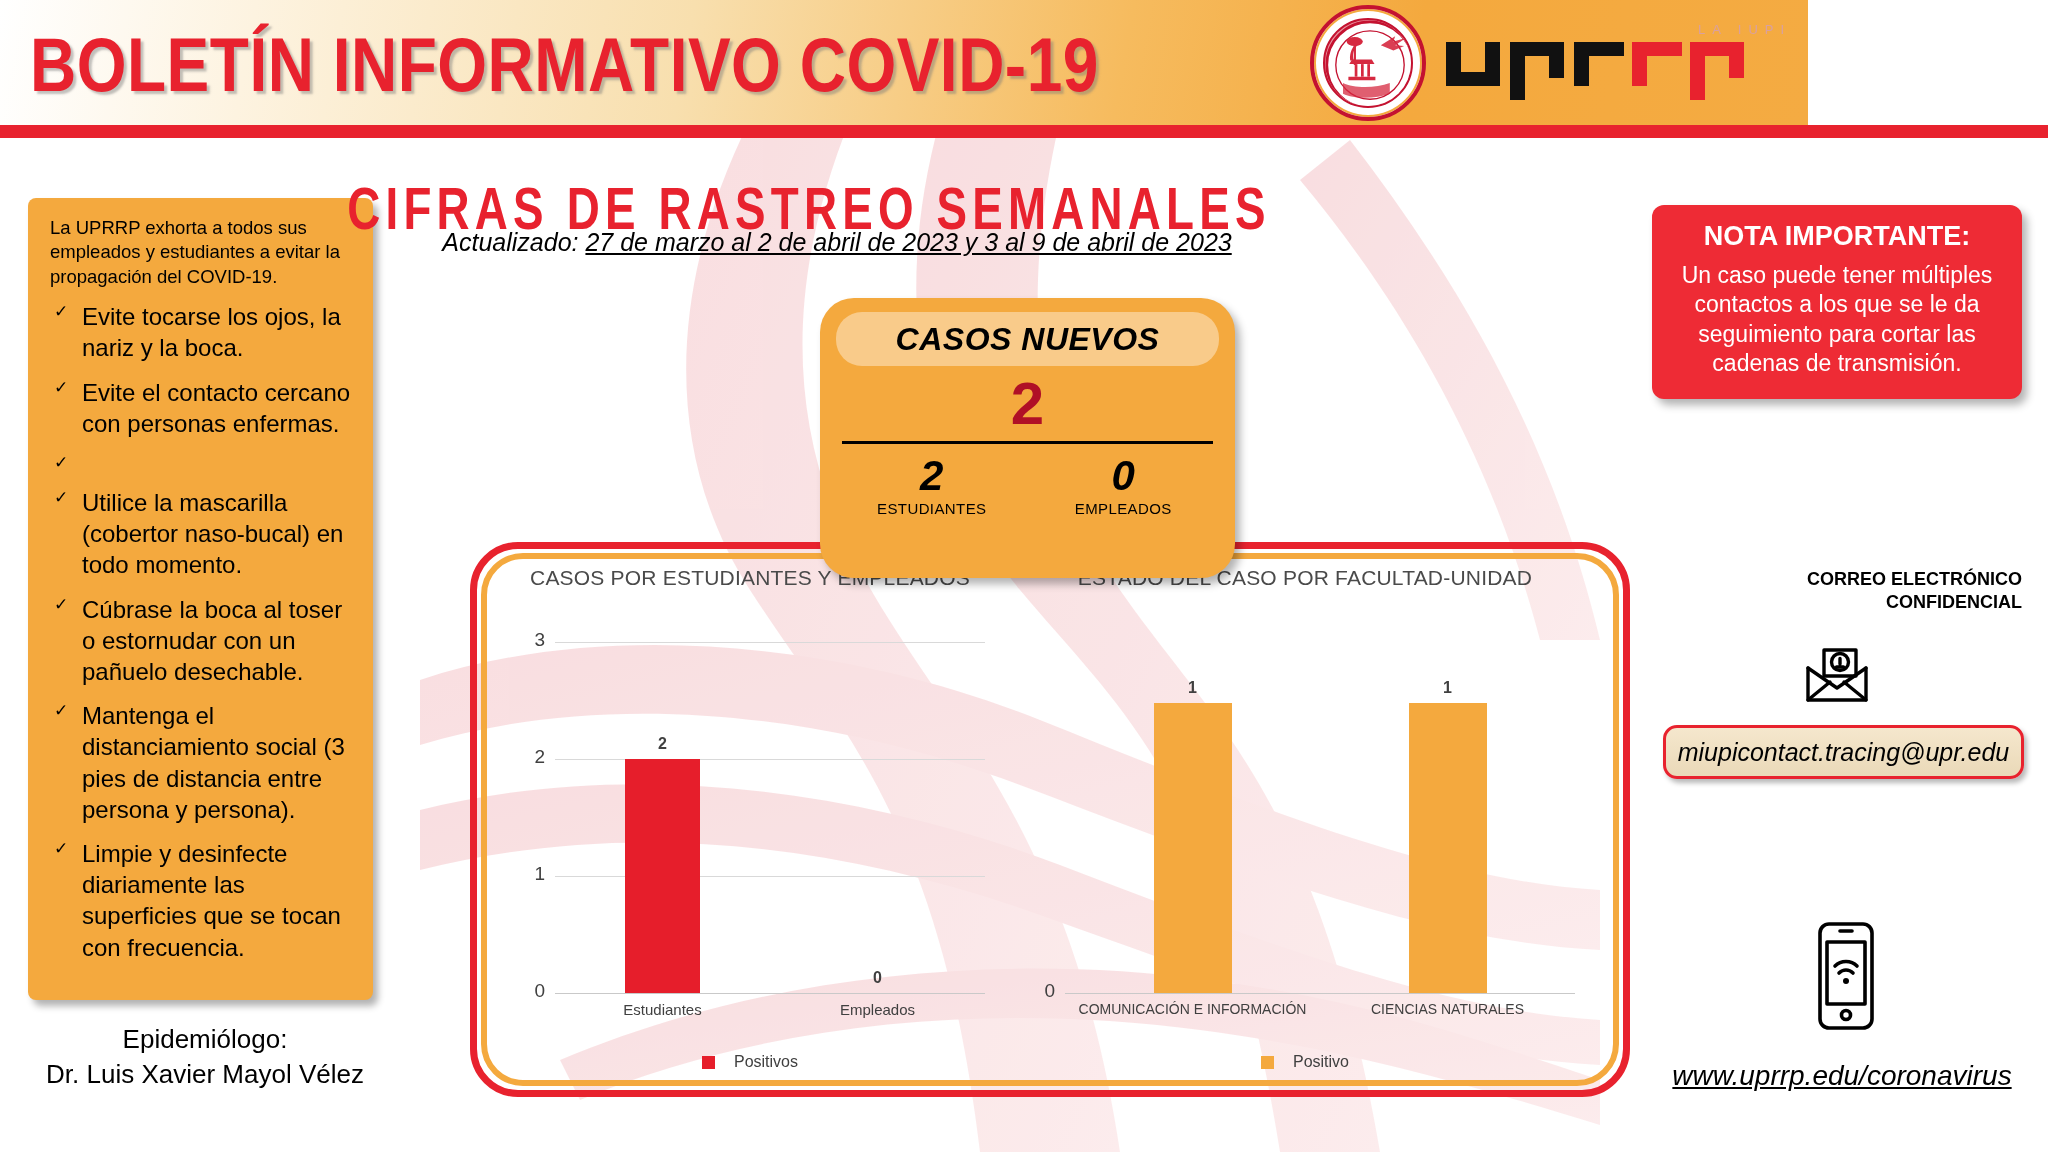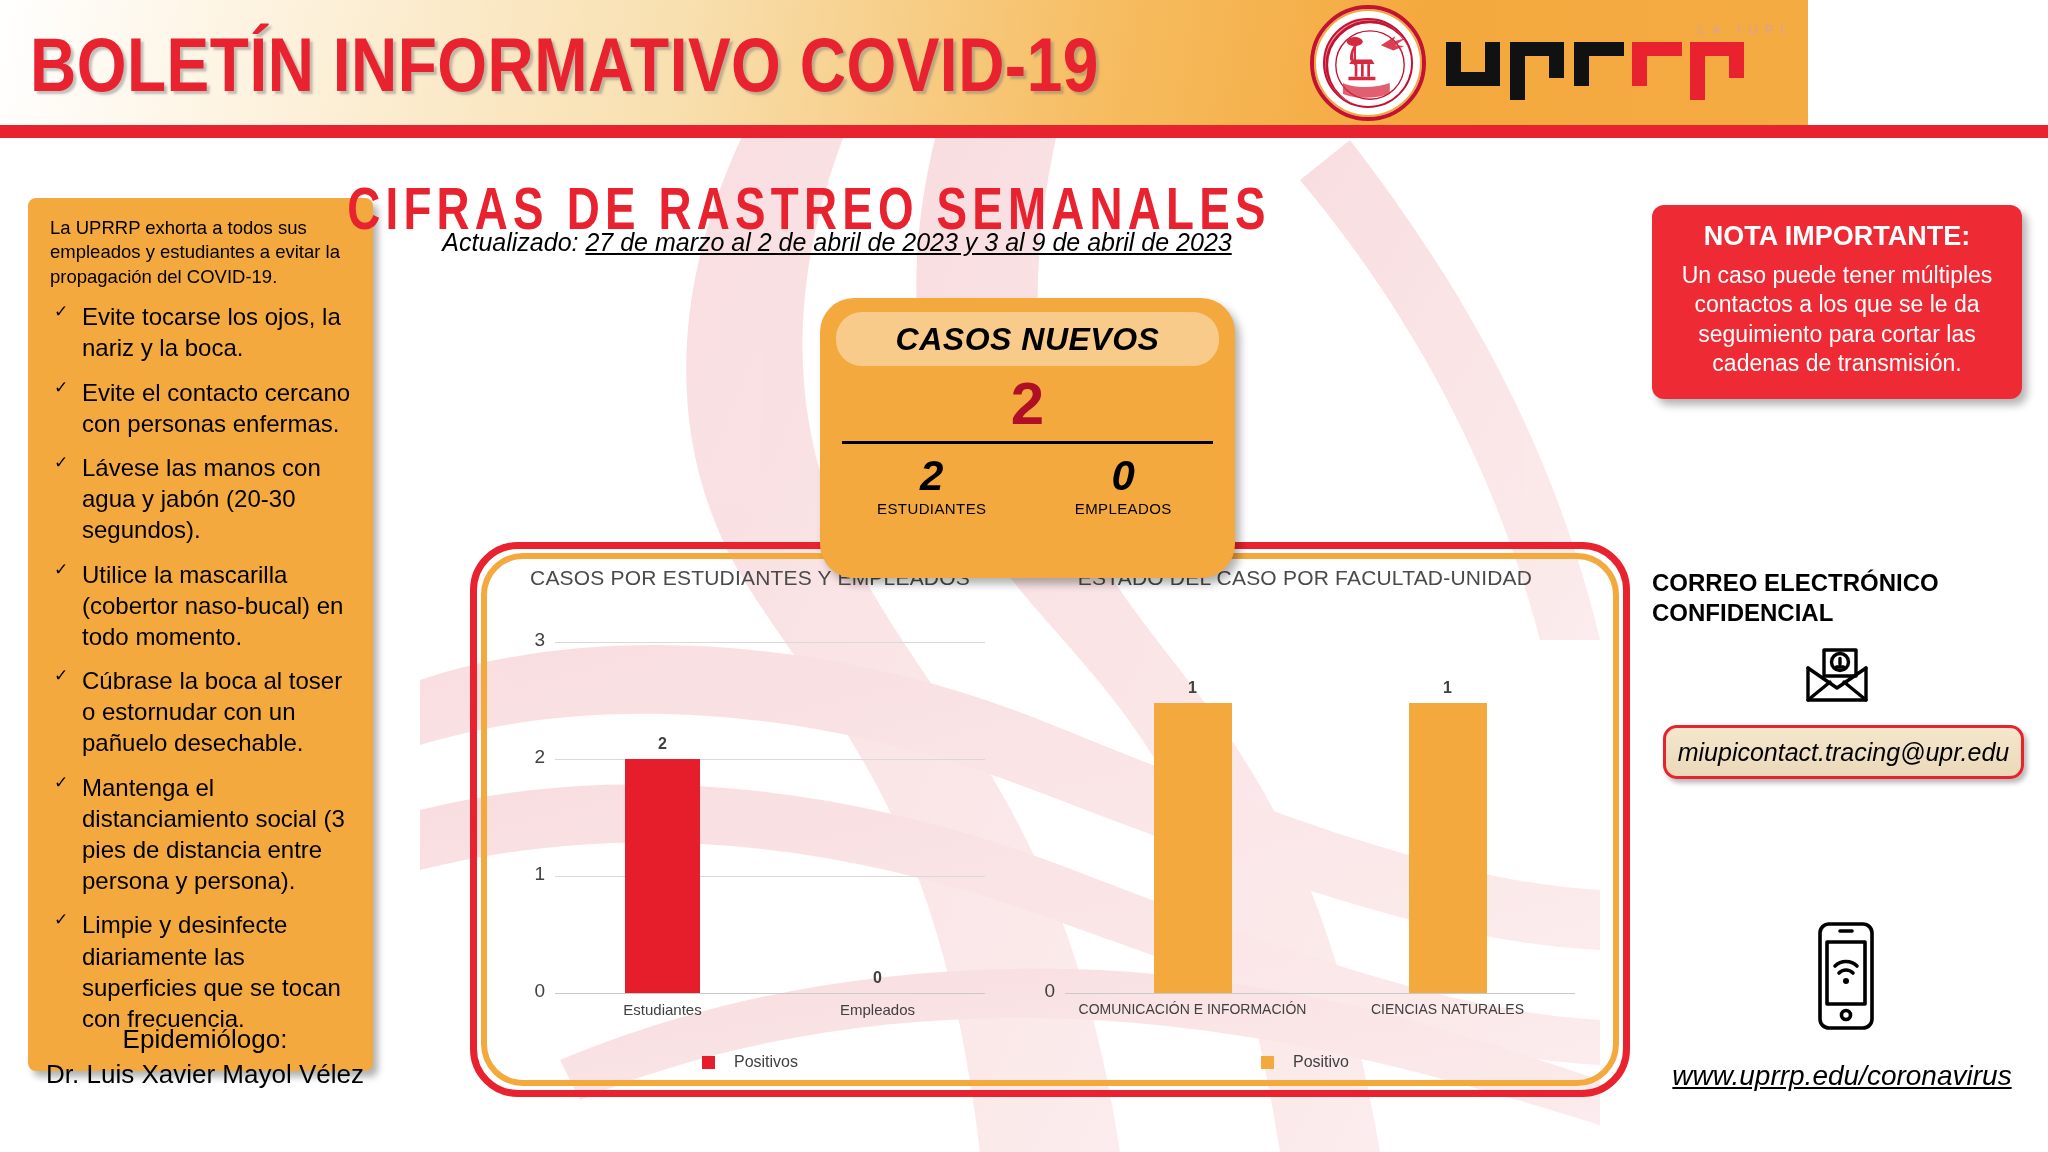--- a/index.html
+++ b/index.html
@@ -130,22 +130,22 @@
   #nota-card{
     position:absolute;left:1652px;top:205px;width:370px;
     background:#ee2b35;border-radius:12px;z-index:10;
     box-shadow:5px 6px 8px rgba(0,0,0,.30);
     padding:16px 20px 20px 20px;box-sizing:border-box;text-align:center;
   }
   #nota-title{font-size:27px;font-weight:bold;color:#fff;margin-bottom:9px;}
   #nota-body{font-size:23px;line-height:1.28;color:#fff;}
 
   #correo-title{
-    position:absolute;left:1652px;top:568px;width:370px;text-align:left;z-index:10;
-    font-size:24px;font-weight:bold;color:#000;line-height:1.25;
+    position:absolute;left:1652px;top:568px;width:370px;text-align:right;z-index:10;
+    font-size:18px;font-weight:bold;color:#000;line-height:1.25;
   }
   #mail-icon{position:absolute;left:1802px;top:642px;z-index:10;}
   #email-pill{
     position:absolute;left:1663px;top:725px;width:355px;height:48px;
     background:linear-gradient(180deg,#f5e7cd 0%,#ead9b8 100%);
     border:3px solid #e8222e;border-radius:14px;z-index:10;
     display:flex;align-items:center;justify-content:center;
     box-shadow:3px 4px 5px rgba(0,0,0,.28);
   }
   #email-pill span{font-size:25px;font-style:italic;color:#000;}
@@ -227,21 +227,20 @@
       <div class="tip">
         <span class="chk">✓</span>
         <span class="txt">Evite tocarse los ojos, la nariz y la boca.</span>
       </div>
       <div class="tip">
         <span class="chk">✓</span>
         <span class="txt">Evite el contacto cercano con personas enfermas.</span>
       </div>
       <div class="tip">
         <span class="chk">✓</span>
-        <span class="txt">Lávese las manos con agua y jabón (20-30 segundos).</span>
       </div>
       <div class="tip">
         <span class="chk">✓</span>
         <span class="txt">Utilice la mascarilla (cobertor naso-bucal) en todo momento.</span>
       </div>
       <div class="tip">
         <span class="chk">✓</span>
         <span class="txt">Cúbrase la boca al toser o estornudar con un pañuelo desechable.</span>
       </div>
       <div class="tip">

